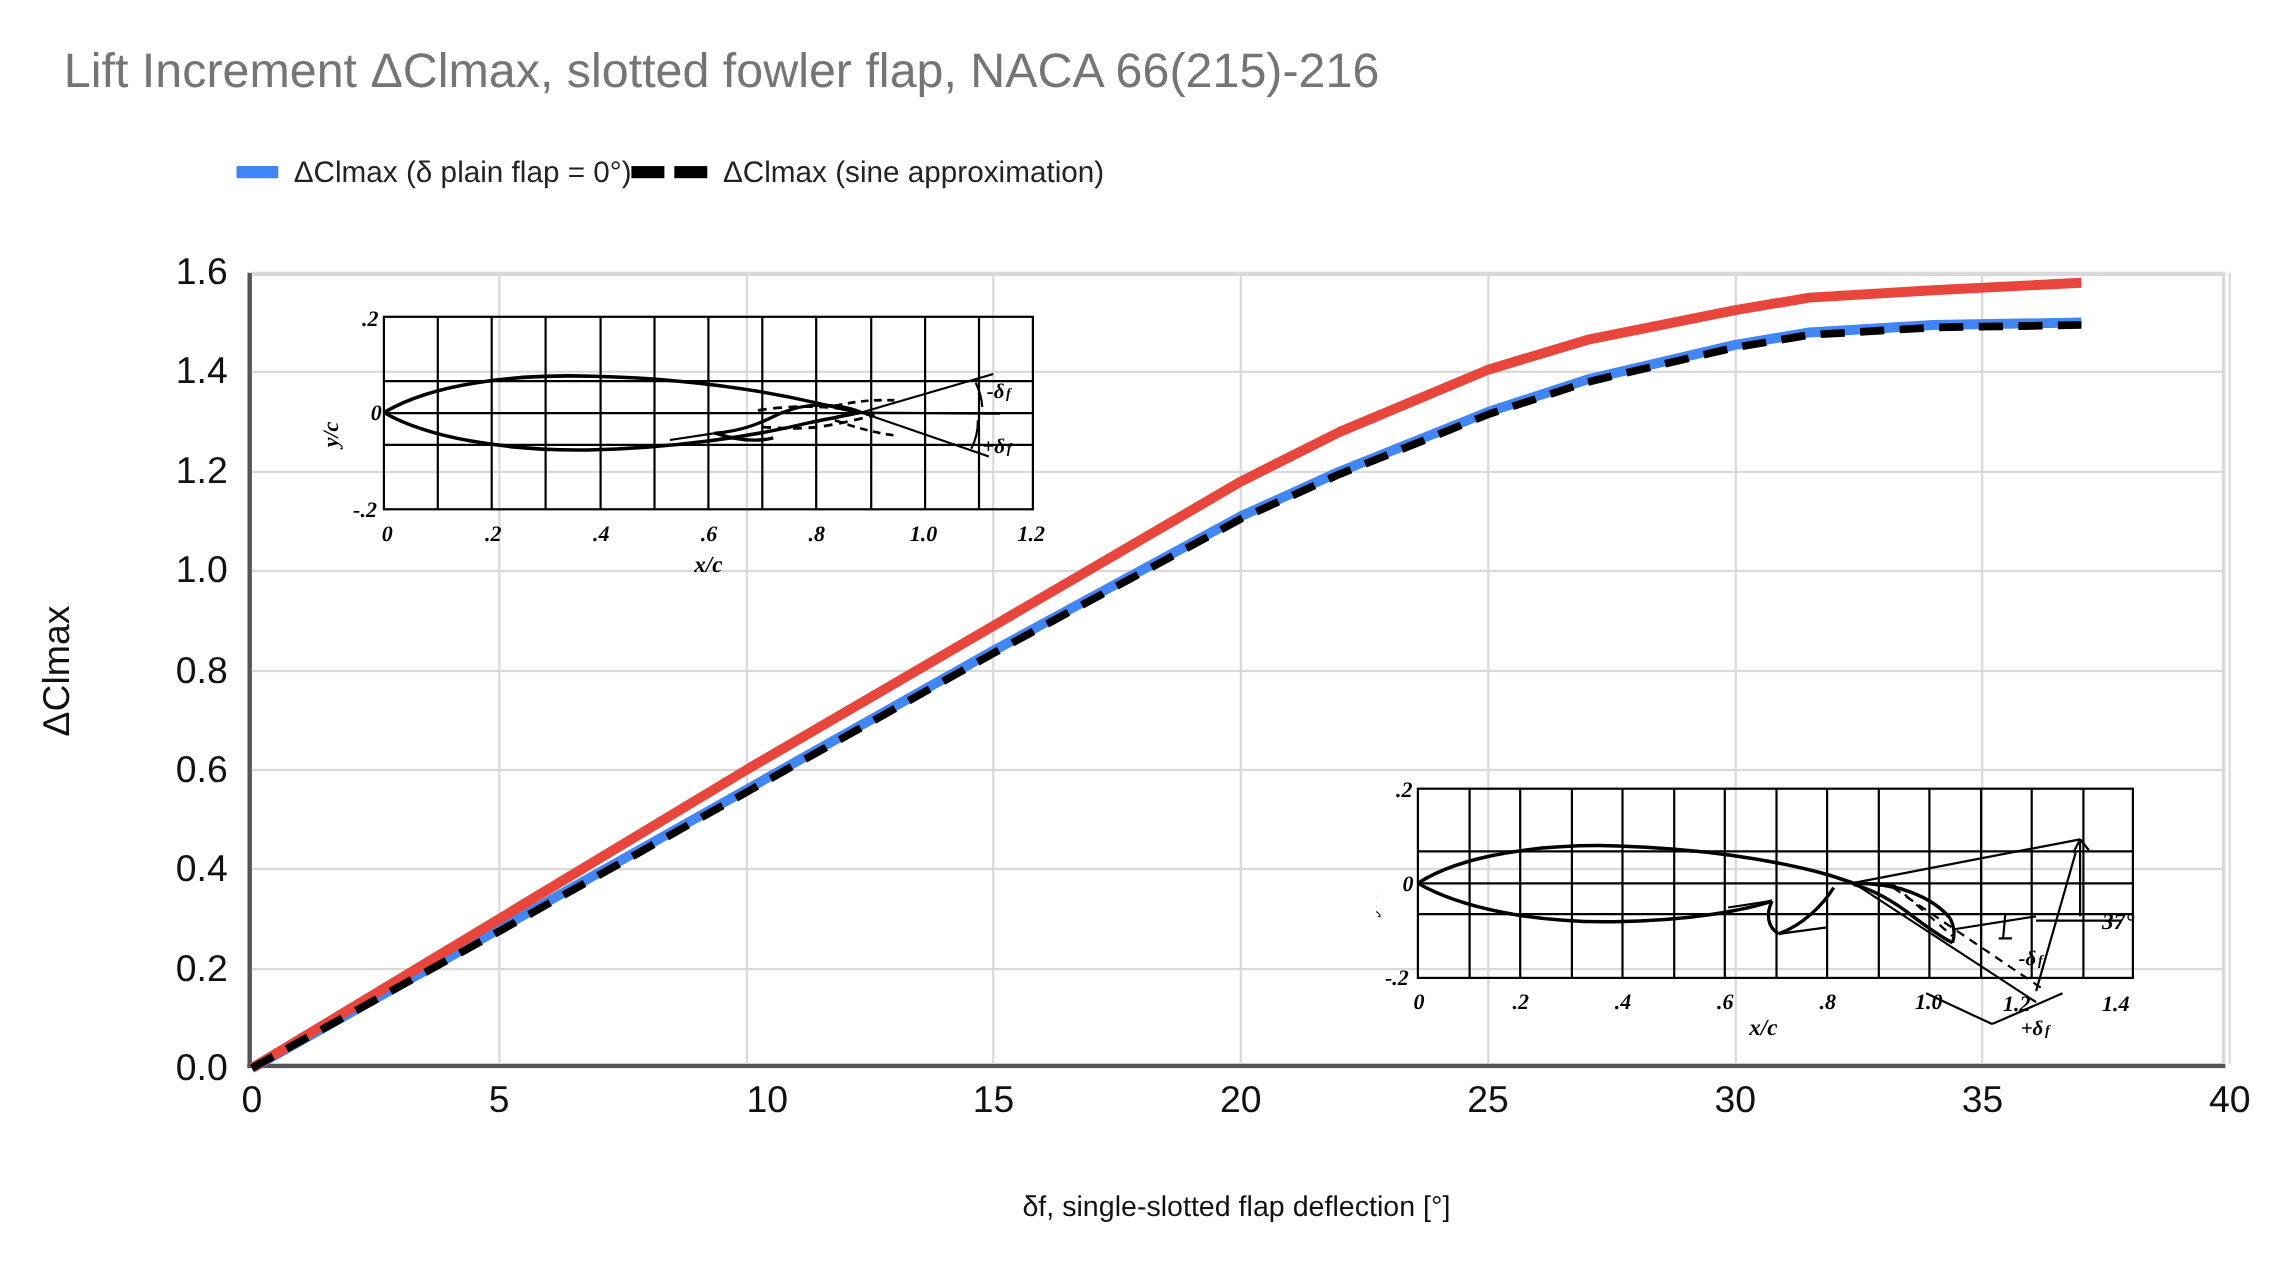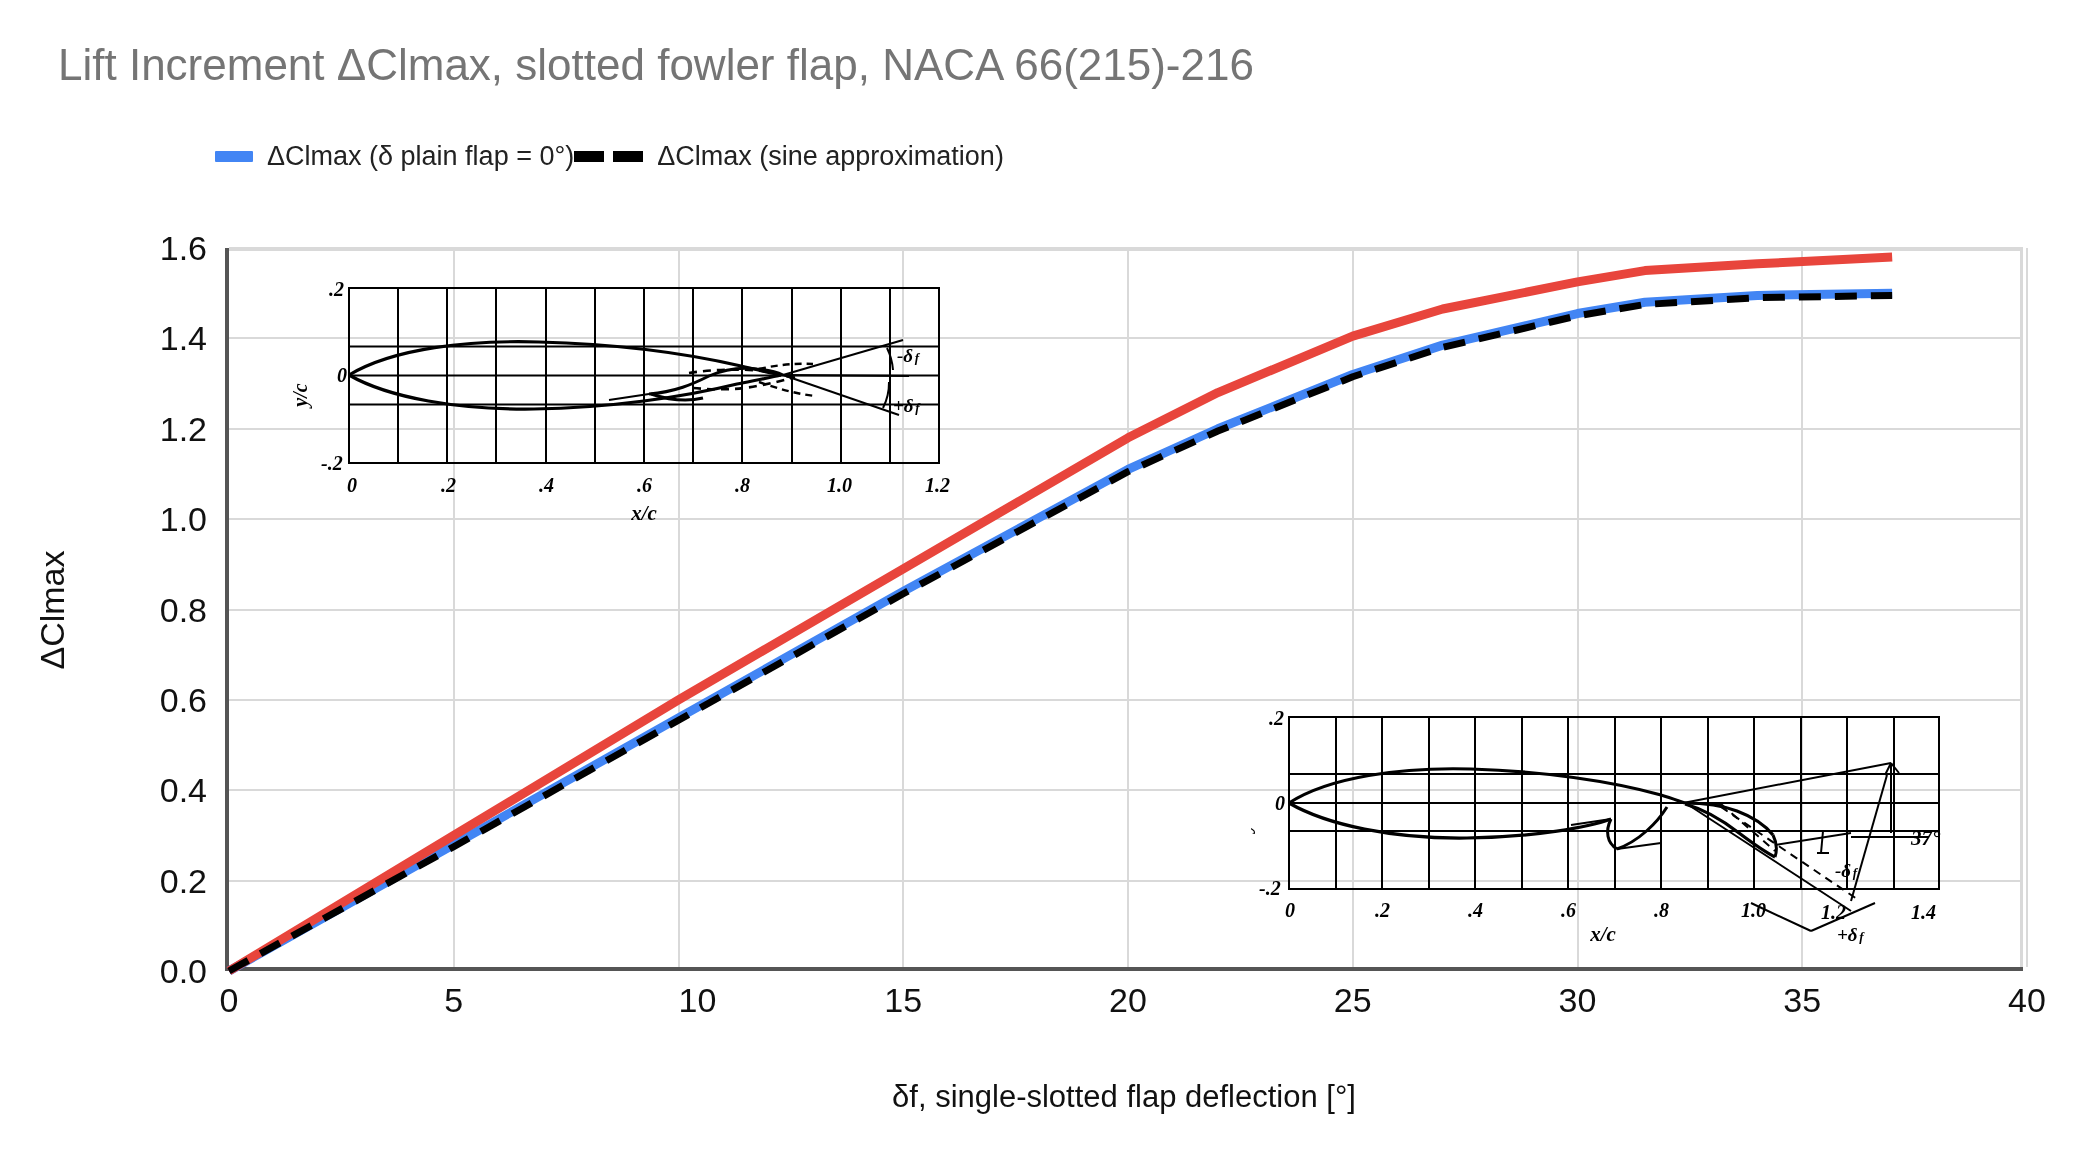--- a/index.html
+++ b/index.html
@@ -53,21 +53,21 @@
   }
 
   #y-axis-title{
     position:absolute;left:52px;top:610px;
     transform:translate(-50%,-50%) rotate(-90deg);
     font-size:34px;color:#111;white-space:nowrap;
   }
   #x-axis-title{
     position:absolute;left:1124px;top:1097px;
     transform:translate(-50%,-50%);
-    font-size:31px;color:#111;white-space:nowrap;
+    font-size:26px;color:#111;white-space:nowrap;
   }
 
   svg.series{position:absolute;left:0;top:0;overflow:visible;}
 
   
   .inset{position:absolute;}
   .inset svg{display:block;}
 </style>
 </head>
 <body>

